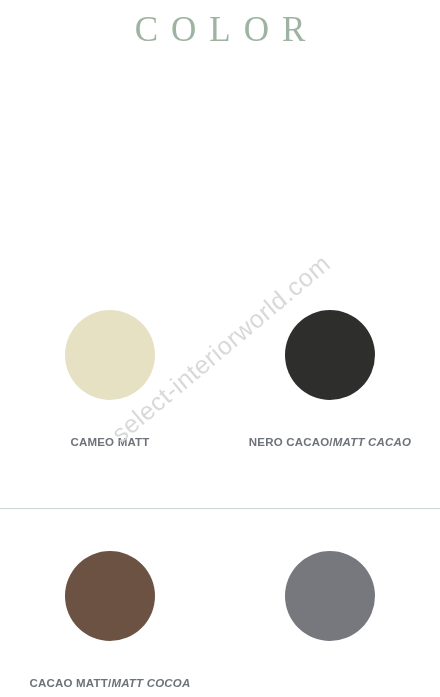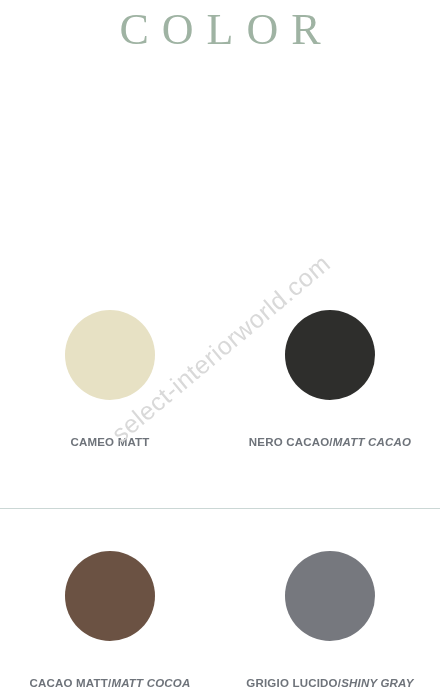--- a/index.html
+++ b/index.html
@@ -24,21 +24,21 @@
   }
 
   
   .page-title {
     position: absolute;
     top: 6px;
     left: 0;
     width: 440px;
     text-align: center;
     font-family: "Liberation Serif", serif;
-    font-size: 44px;
+    font-size: 35px;
     line-height: 48px;
     font-weight: 400;
     letter-spacing: 13px;
     text-indent: 13px;
     color: #9fb3a3;
     white-space: nowrap;
   }
 
   
   .swatch-grid {
@@ -154,23 +154,20 @@
 
       <div class="swatch-cell">
         <div class="swatch-circle" style="background: rgb(107, 82, 67);"></div>
         <div class="swatch-label" style="color: rgb(110, 115, 122); text-align: right;">
           <span>CACAO MATT</span><span>/</span><span class="alt">MATT COCOA</span>
         </div>
       </div>
 
       <div class="swatch-cell">
         <div class="swatch-circle" style="background: rgb(118, 120, 126);"></div>
-        <div class="swatch-label" style="color: rgb(110, 115, 122);">
-          <span>GRIGIO LUCIDO</span><span>/</span><span class="alt">SHINY GRAY</span>
-        </div>
       </div>
 
     </div>
 
   </div>
 
   <div class="watermark" style="color: rgb(217, 217, 217);">select-interiorworld.com</div>
 
 </div>
 

